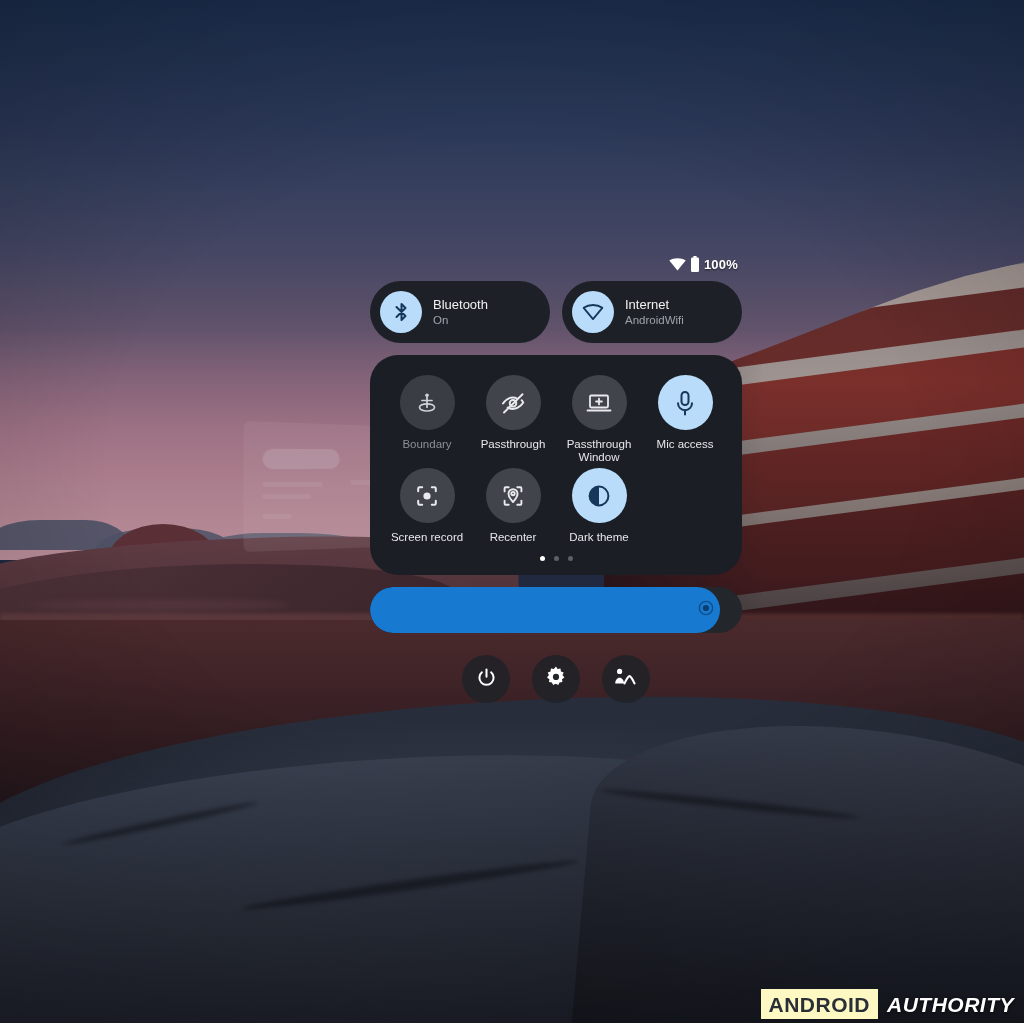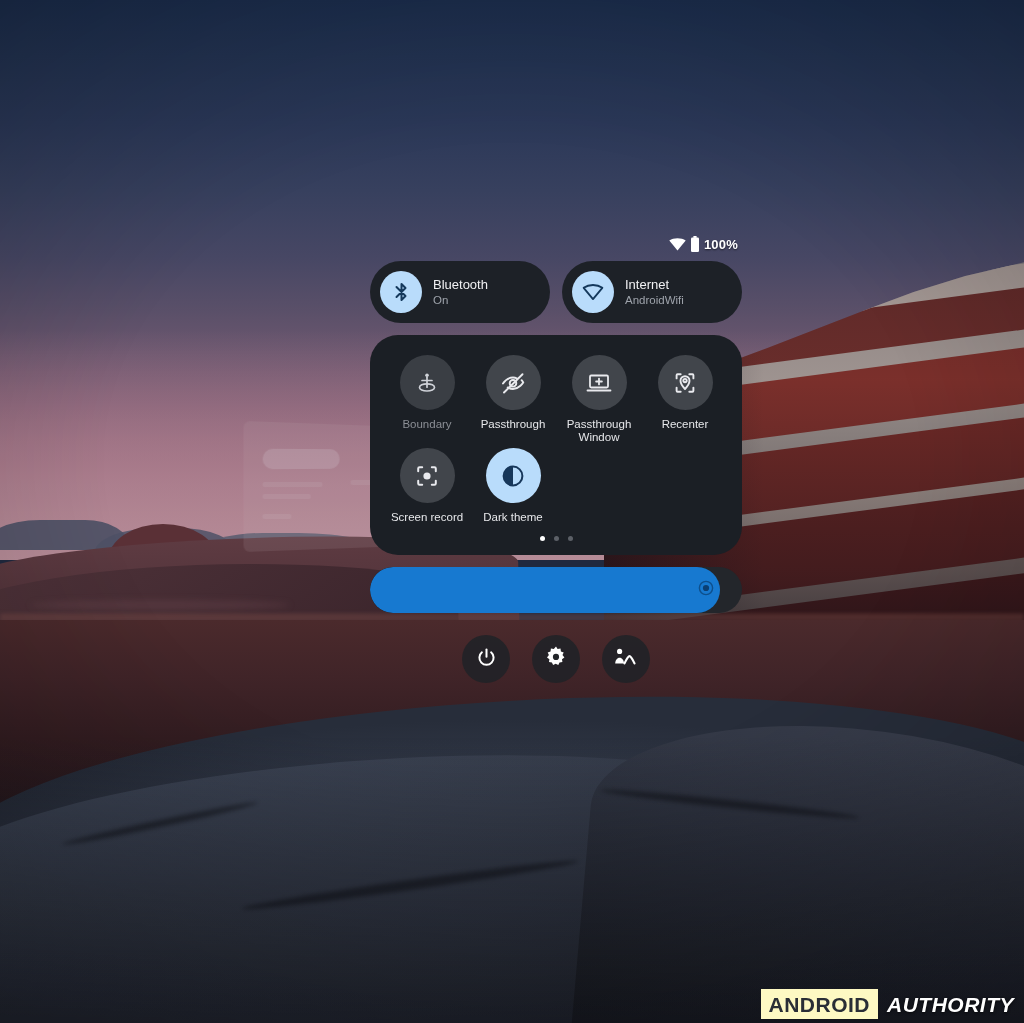--- a/index.html
+++ b/index.html
@@ -138,21 +138,21 @@
   .ghost-pill {
     position:absolute; left:262px; top:449px; width:80px; height:20px;
     background:rgba(215,205,212,0.22); border-radius:12px;
     transform:perspective(500px) rotateY(16deg);
   }
   .ghost-line { position:absolute; background:rgba(205,192,200,0.14); border-radius:2px;
     transform:perspective(500px) rotateY(16deg); }
 
   
   #qs {
-    position:absolute; left:370px; top:232px; width:372px;
+    position:absolute; left:370px; top:252px; width:372px;
   }
 
   .statusbar {
     display:flex; align-items:center; justify-content:flex-end;
     gap:4px; height:24px; padding-right:4px;
     color:#ffffff; font-size:13px; font-weight:bold;
     text-shadow:0 1px 2px rgba(0,0,0,.6);
   }
   .statusbar svg { display:block; }
   .batt-pct { letter-spacing:.2px; }
@@ -370,52 +370,64 @@
               <rect x="5" y="4.5" width="18" height="12" rx="1.2"></rect>
               <path d="M2.5 19.5h23"></path>
               <path d="M14 7.6v5.8M11.1 10.5h5.8"></path>
             </g>
           </svg>
         </span>
         <span class="tile-label" style="white-space:pre-line">Passthrough
 Window</span>
       </div>
 
+      <div class="tile active">
+        <span class="tile-circ">
+          <svg width="22" height="28" viewBox="0 0 22 28">
+            <g fill="none" stroke="#17375a" stroke-width="2" stroke-linecap="round">
+              <rect x="7.5" y="3" width="7" height="13" rx="3.5"></rect>
+              <path d="M4 14.2c0 3.9 3.1 7 7 7s7-3.1 7-7"></path>
+              <path d="M11 21.4v4"></path>
+            </g>
+          </svg>
+        </span>
+        <span class="tile-label">Mic access</span>
+      </div>
+
+      <div class="tile">
+        <span class="tile-circ">
+          <svg width="28" height="28" viewBox="0 0 28 28">
+            <g fill="none" stroke="#e9eaee" stroke-width="2" stroke-linecap="round">
+              <circle cx="14" cy="14" r="3.6" fill="#e9eaee" stroke="none"></circle>
+              <path d="M5.2 9.2V6.6c0-.8.6-1.4 1.4-1.4h2.6"></path>
+              <path d="M22.8 9.2V6.6c0-.8-.6-1.4-1.4-1.4h-2.6"></path>
+              <path d="M5.2 18.8v2.6c0 .8.6 1.4 1.4 1.4h2.6"></path>
+              <path d="M22.8 18.8v2.6c0 .8-.6 1.4-1.4 1.4h-2.6"></path>
+            </g>
+          </svg>
+        </span>
+        <span class="tile-label">Screen record</span>
+      </div>
 
       <div class="tile">
         <span class="tile-circ">
           <svg width="28" height="28" viewBox="0 0 28 28">
             <g fill="none" stroke="#e9eaee" stroke-width="1.9" stroke-linecap="round" stroke-linejoin="round">
               <path d="M14 7.2c-2.5 0-4.5 2-4.5 4.5 0 3.3 4.5 8.3 4.5 8.3s4.5-5 4.5-8.3c0-2.5-2-4.5-4.5-4.5z"></path>
               <circle cx="14" cy="11.6" r="1.7"></circle>
               <path d="M5.6 9.4V6.2c0-.5.4-.9.9-.9h3.2"></path>
               <path d="M22.4 9.4V6.2c0-.5-.4-.9-.9-.9h-3.2"></path>
               <path d="M5.6 18.6v3.2c0 .5.4.9.9.9h3.2"></path>
               <path d="M22.4 18.6v3.2c0 .5-.4.9-.9.9h-3.2"></path>
             </g>
           </svg>
         </span>
         <span class="tile-label">Recenter</span>
       </div>
 
-      <div class="tile">
-        <span class="tile-circ">
-          <svg width="28" height="28" viewBox="0 0 28 28">
-            <g fill="none" stroke="#e9eaee" stroke-width="2" stroke-linecap="round">
-              <circle cx="14" cy="14" r="3.6" fill="#e9eaee" stroke="none"></circle>
-              <path d="M5.2 9.2V6.6c0-.8.6-1.4 1.4-1.4h2.6"></path>
-              <path d="M22.8 9.2V6.6c0-.8-.6-1.4-1.4-1.4h-2.6"></path>
-              <path d="M5.2 18.8v2.6c0 .8.6 1.4 1.4 1.4h2.6"></path>
-              <path d="M22.8 18.8v2.6c0 .8-.6 1.4-1.4 1.4h-2.6"></path>
-            </g>
-          </svg>
-        </span>
-        <span class="tile-label">Screen record</span>
-      </div>
-
       <div class="tile active">
         <span class="tile-circ">
           <svg width="26" height="26" viewBox="0 0 26 26">
             <circle cx="13" cy="13" r="9.4" fill="none" stroke="#17375a" stroke-width="2"></circle>
             <path d="M13 3.6a9.4 9.4 0 0 0 0 18.8z" fill="#17375a"></path>
           </svg>
         </span>
         <span class="tile-label">Dark theme</span>
       </div>
 

